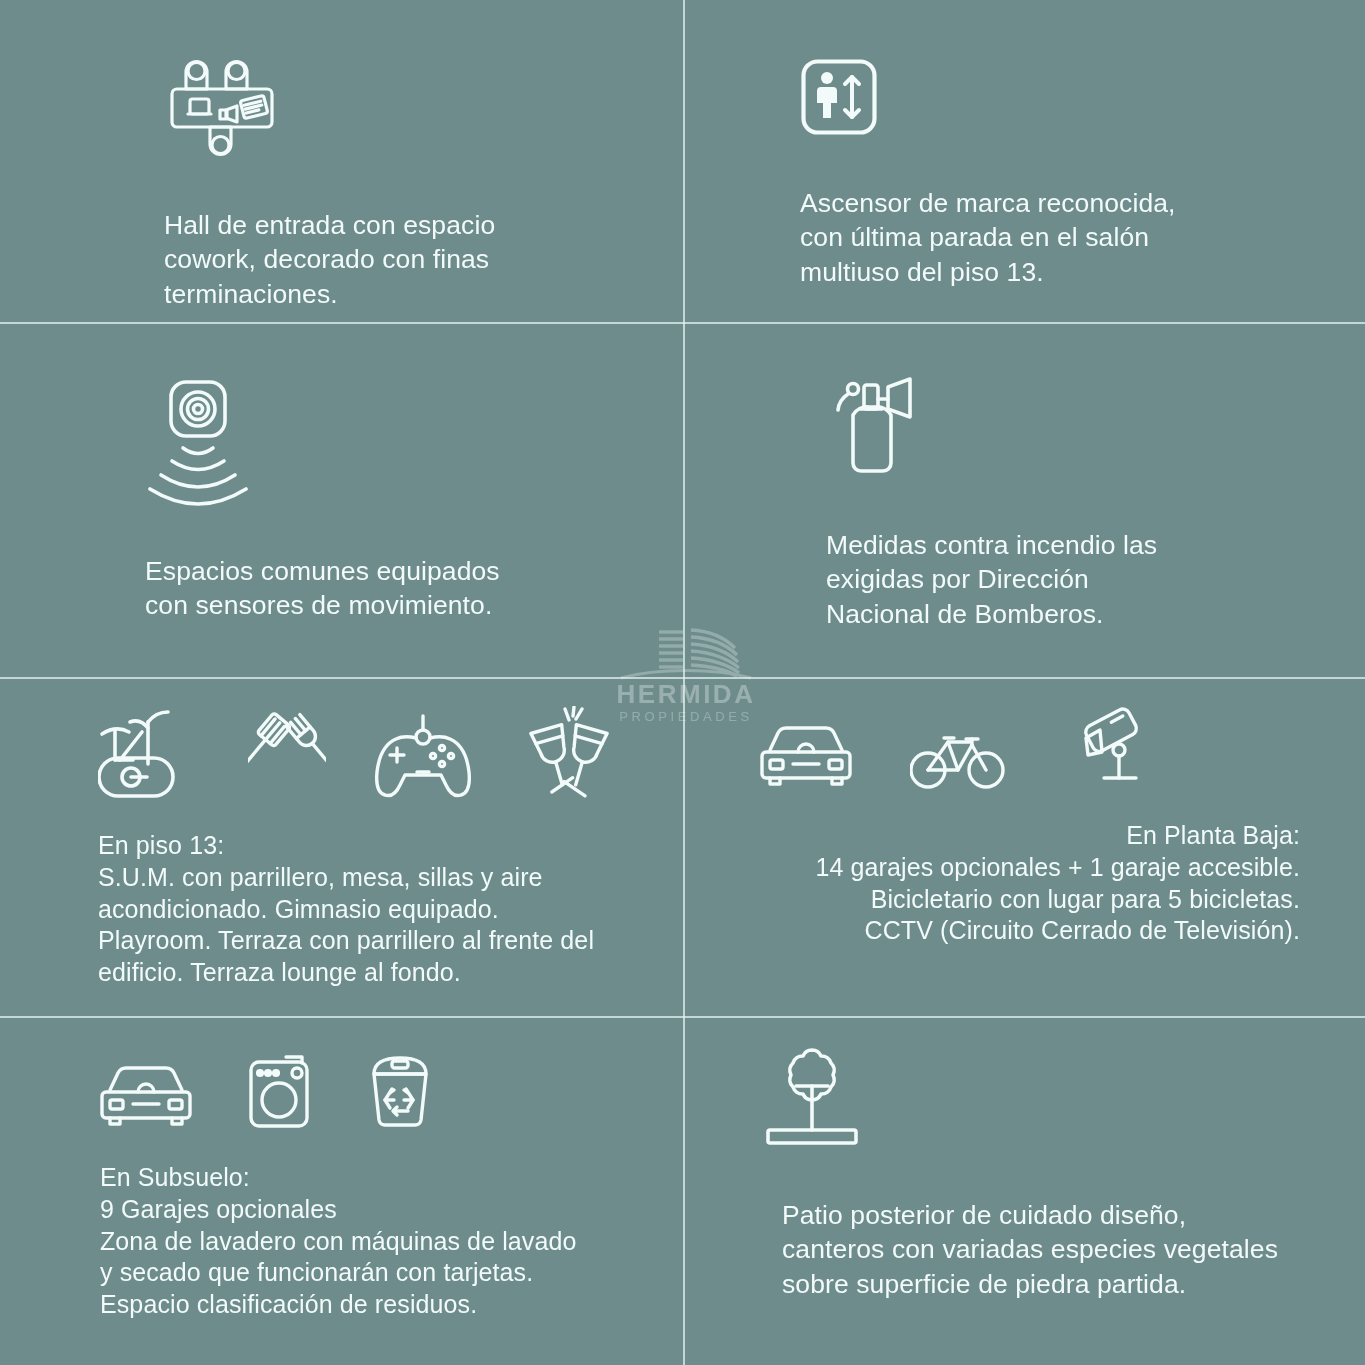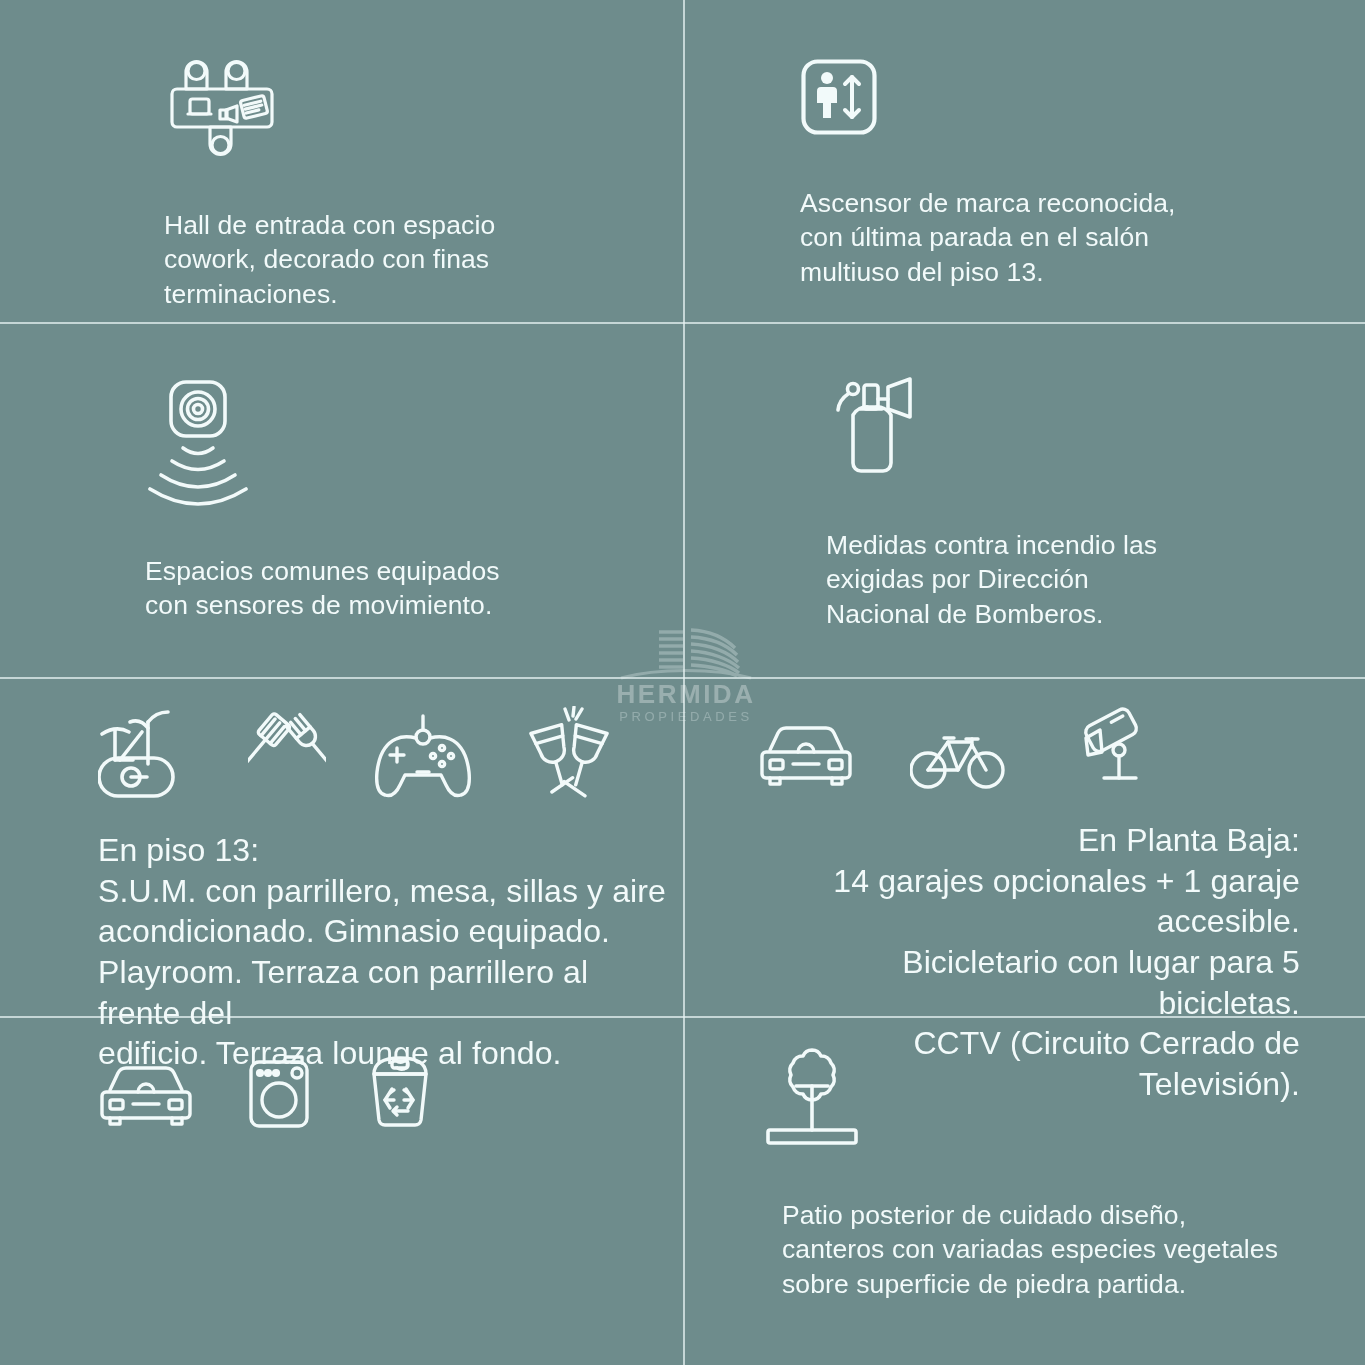--- a/index.html
+++ b/index.html
@@ -83,21 +83,21 @@
   }
   .icon { display: block; }
   .caption {
     color: #f2fafa;
     font-size: 26.5px;
     line-height: 1.30;
     white-space: pre-line;
     letter-spacing: 0.1px;
   }
   .caption.small {
-    font-size: 32px;
+    font-size: 25px;
     line-height: 1.27;
   }
 
   
   #cell-hall      { left: 164px; top: 58px;   width: 480px; }
   #cell-elevator  { left: 800px; top: 58px;   width: 500px; }
   #cell-sensors   { left: 145px; top: 378px;  width: 480px; }
   #cell-fire      { left: 826px; top: 372px;  width: 470px; }
   #cell-piso13    { left: 98px;  top: 706px;  width: 580px; }
   #cell-planta    { left: 760px; top: 706px;  width: 540px; text-align: right; }
@@ -384,20 +384,25 @@
           <path d="M26 37 l-7 11 h9"></path>
           <path d="M19 48 l5 8"></path>
           <path d="M40 37 l7 11 h-9"></path>
           <path d="M47 48 l-5 8"></path>
           <path d="M28 59 h14"></path>
           <path d="M31 55 l-4 4 l4 4"></path>
           <path d="M24 41 l4 -3 M42 41 l-4 -3"></path>
         </g>
       </svg>
     </div>
+    <div class="caption small">En Subsuelo:
+9 Garajes opcionales
+Zona de lavadero con máquinas de lavado
+y secado que funcionarán con tarjetas.
+Espacio clasificación de residuos.</div>
   </div>
 
   <div class="cell" id="cell-patio">
     <div class="icons-row">
       <svg class="icon" width="104" height="108" viewBox="0 0 104 108">
         <g fill="none" stroke="#f2fafa" stroke-width="3.6" stroke-linecap="round" stroke-linejoin="round">
           <path d="M52 8
                    a10 10 0 0 1 9 6
                    a10 10 0 0 1 10 7
                    a10 10 0 0 1 2 12

